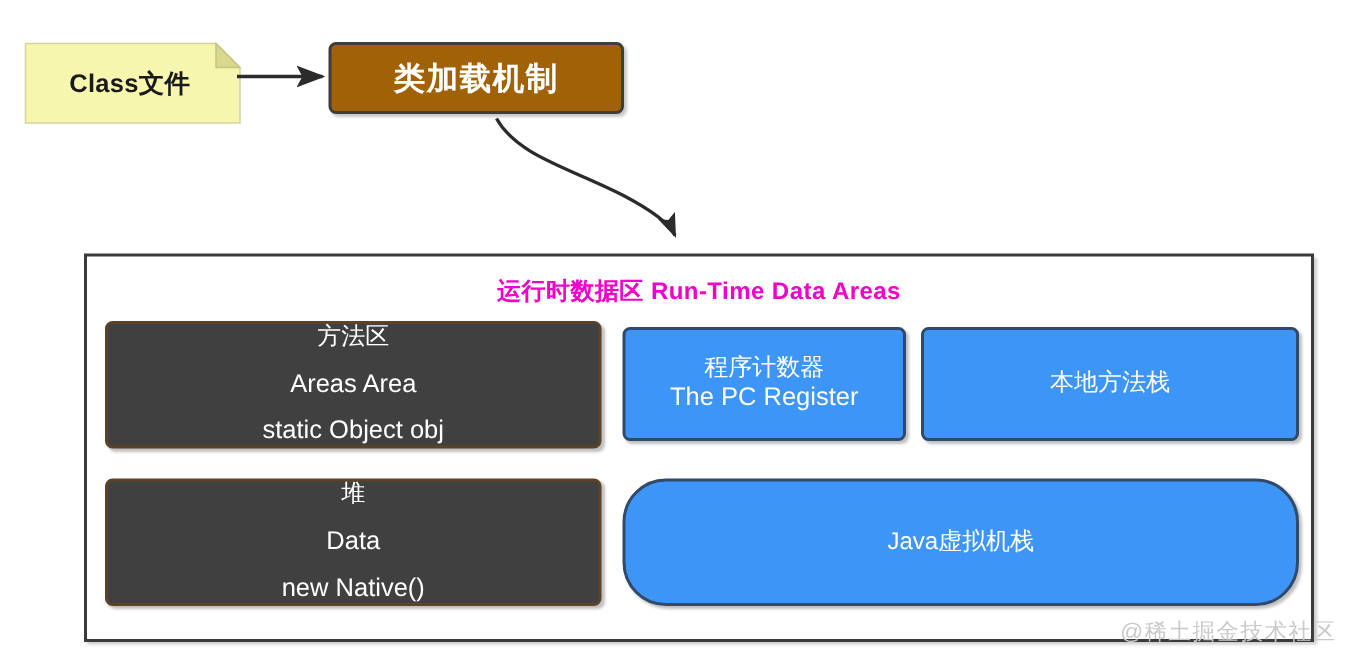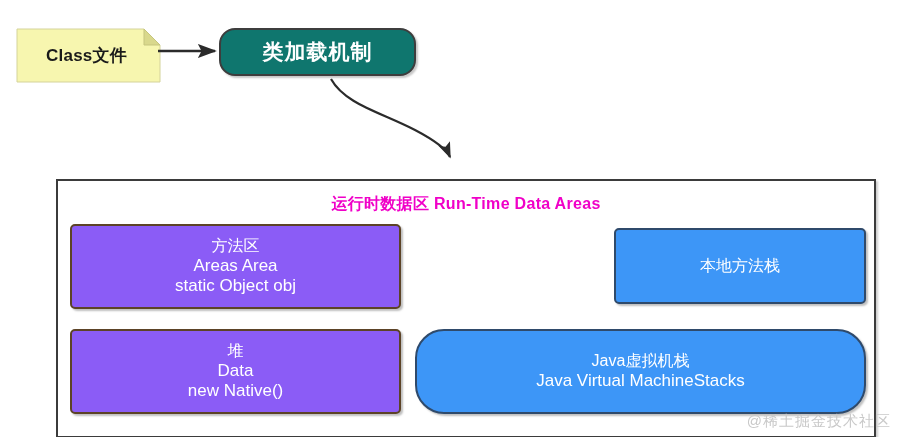--- a/index.html
+++ b/index.html
@@ -52,41 +52,41 @@
     box-sizing: border-box;
   }
 
   
   #classloader-box {
     position: absolute;
     left: 219px;
     top: 28px;
     width: 197px;
     height: 48px;
-    background: #0f766e;
+    background: #a16207;
     border: 2px solid #3d3d3d;
-    border-radius: 16px;
+    border-radius: 5px;
     box-sizing: border-box;
     display: flex;
     align-items: center;
     justify-content: center;
     box-shadow: 2px 2px 2px rgba(0,0,0,0.22);
   }
   #classloader-box .bx-label {
     color: #ffffff;
     font-size: 21px;
     font-weight: 600;
     letter-spacing: 1px;
   }
 
   
   #runtime-container {
     position: absolute;
     left: 56px;
-    top: 179px;
+    top: 169px;
     width: 820px;
     height: 259px;
     border: 2px solid #3b3b3b;
     background: #ffffff;
     box-sizing: border-box;
     box-shadow: 2px 2px 2px rgba(0,0,0,0.20);
   }
   #runtime-title {
     position: absolute;
     left: 0;
@@ -113,22 +113,23 @@
     box-shadow: 2px 2px 2px rgba(0,0,0,0.25);
   }
   .area-box .line {
     line-height: 1.22;
     white-space: nowrap;
   }
   .area-box .line.cn { font-size: 16px; }
   .area-box .line.en { font-size: 17px; }
 
   .orange {
-    background: #8b5cf6;
+    background: #404040;
     border: 2px solid #5c4327;
+    gap: 11px;
   }
   .blue {
     background: #3D96F7;
     border: 2px solid #2f4a6b;
   }
 
   #box-method-area { left: 12px;  top: 43px;  width: 331px; height: 85px; }
   #box-pc-register { left: 357px; top: 47px;  width: 189px; height: 76px; }
   #box-native-stacks { left: 556px; top: 47px; width: 252px; height: 76px; }
   #box-heap        { left: 12px;  top: 148px; width: 331px; height: 85px; }
@@ -185,33 +186,36 @@
   <div id="runtime-container">
 
     <div id="runtime-title">运行时数据区 Run-Time Data Areas</div>
 
     <div class="area-box orange" id="box-method-area">
       <div class="line cn">方法区</div>
       <div class="line en">Areas Area</div>
       <div class="line en">static Object obj</div>
     </div>
 
+    <div class="area-box blue" id="box-pc-register">
+      <div class="line cn">程序计数器</div>
+      <div class="line en">The PC Register</div>
+    </div>
 
     <div class="area-box blue" id="box-native-stacks">
       <div class="line cn">本地方法栈</div>
     </div>
 
     <div class="area-box orange" id="box-heap">
       <div class="line cn">堆</div>
       <div class="line en">Data</div>
       <div class="line en">new Native()</div>
     </div>
 
     <div class="area-box blue" id="box-jvm-stacks">
       <div class="line cn">Java虚拟机栈</div>
-      <div class="line en">Java Virtual MachineStacks</div>
     </div>
 
   </div>
 
   <div id="watermark">@稀土掘金技术社区</div>
 
 </div>
 
 </body></html>

